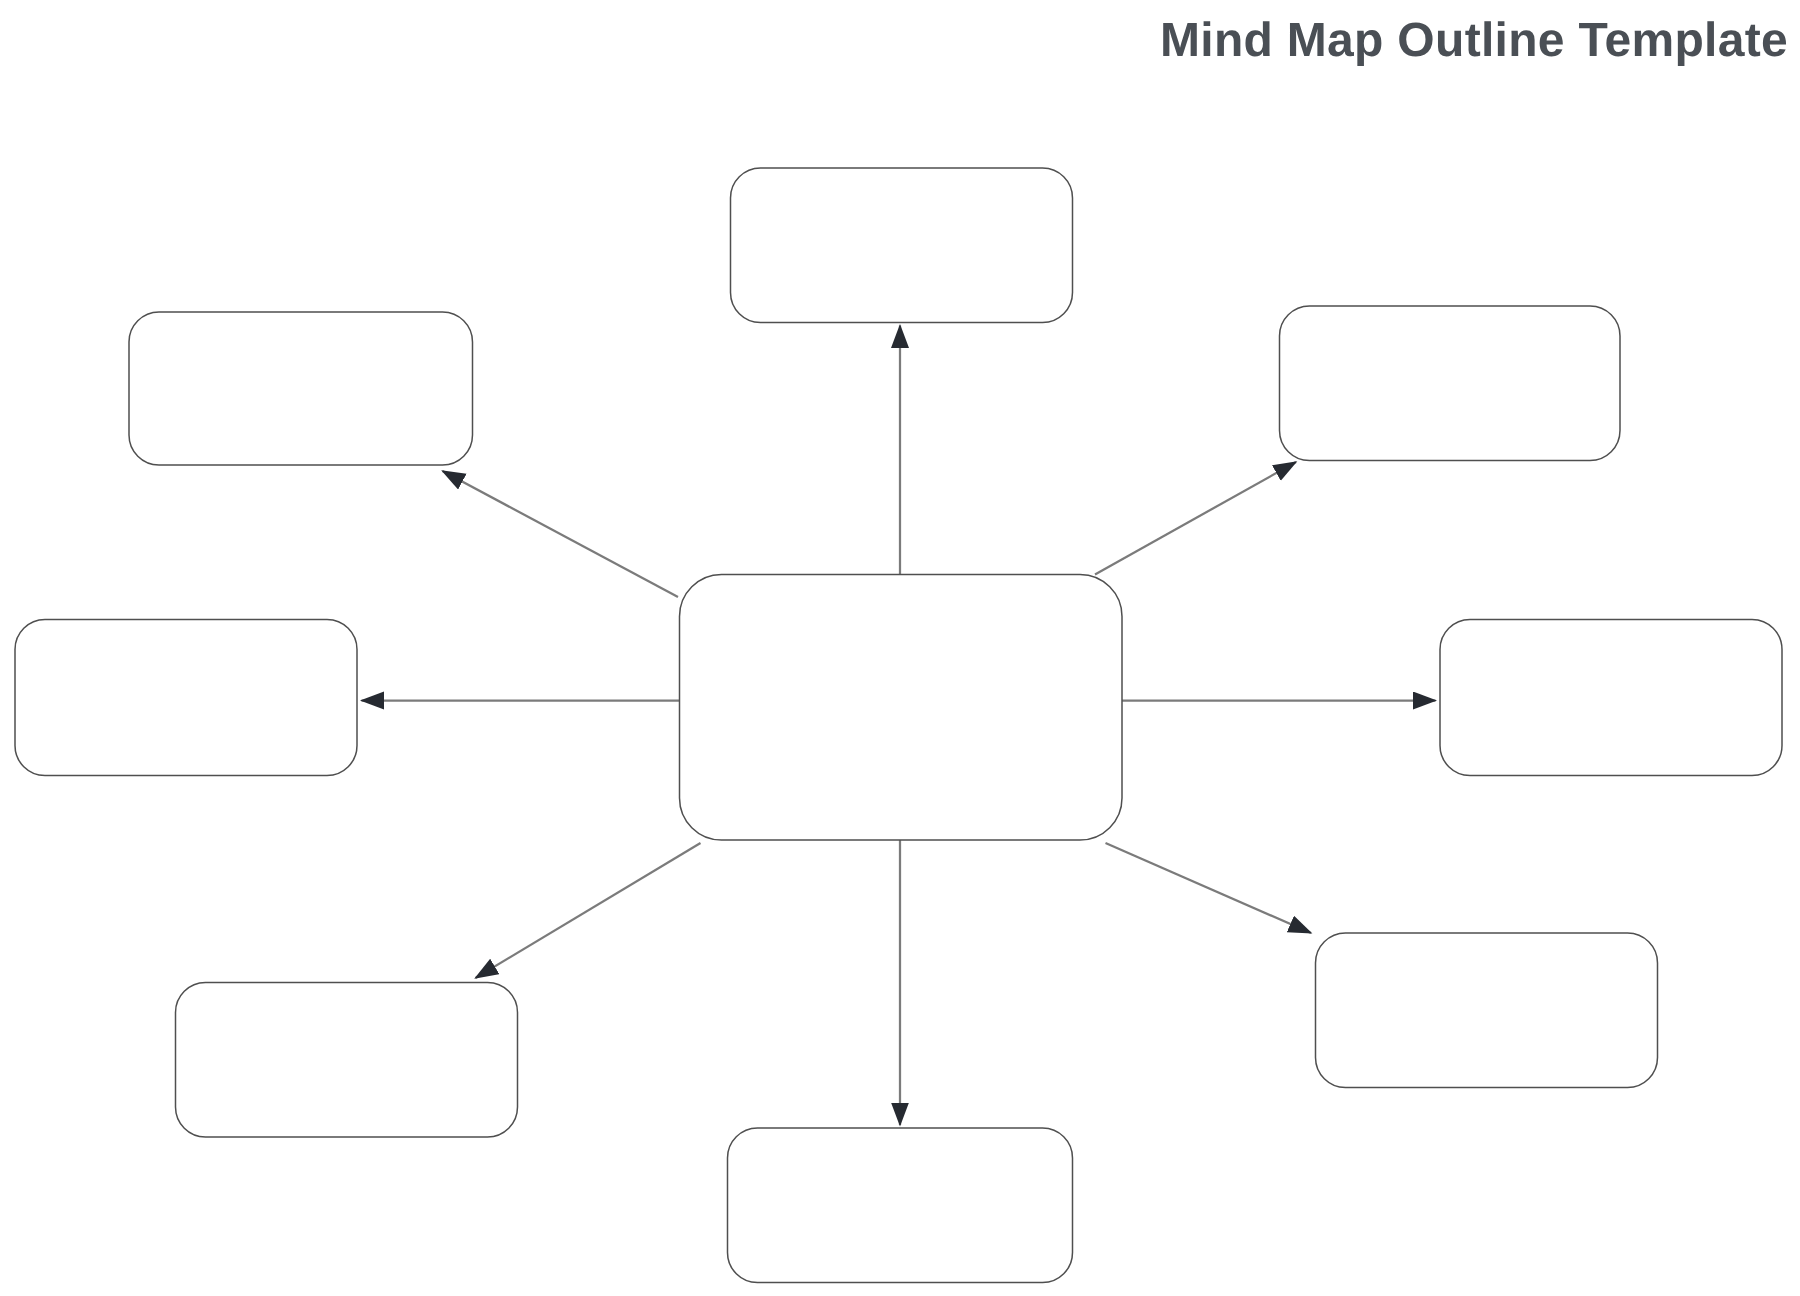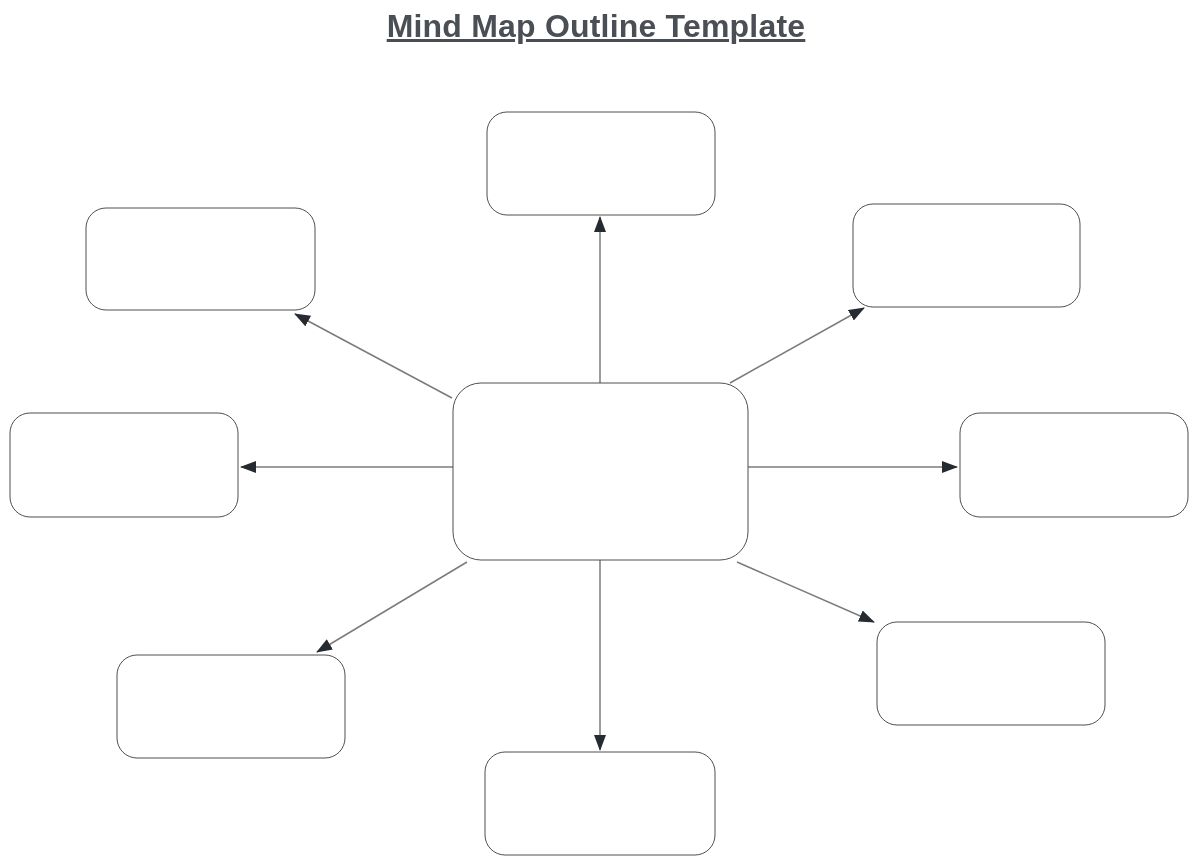--- a/index.html
+++ b/index.html
@@ -15,28 +15,27 @@
     position: relative;
     width: 1200px;
     height: 864px;
     background: #ffffff;
   }
   .page-title {
     position: absolute;
     top: 8px;
     left: 0;
     width: 1192px;
-    text-align: center;
+    text-align: right;
     font-size: 32px;
     font-weight: bold;
     letter-spacing: 0.2px;
     color: #4a4f55;
     margin: 0;
     user-select: none;
-    text-decoration: underline;
   }
   svg.mindmap {
     position: absolute;
     top: 0;
     left: 0;
   }
   svg.mindmap rect.node {
     shape-rendering: geometricPrecision;
   }
 </style>

